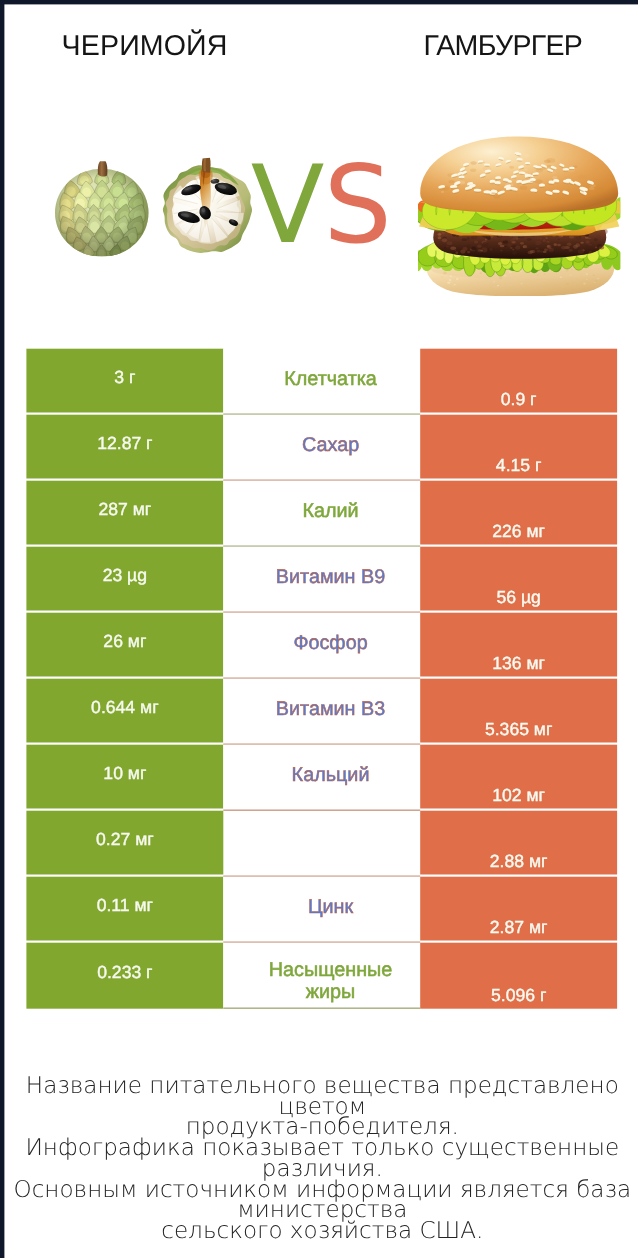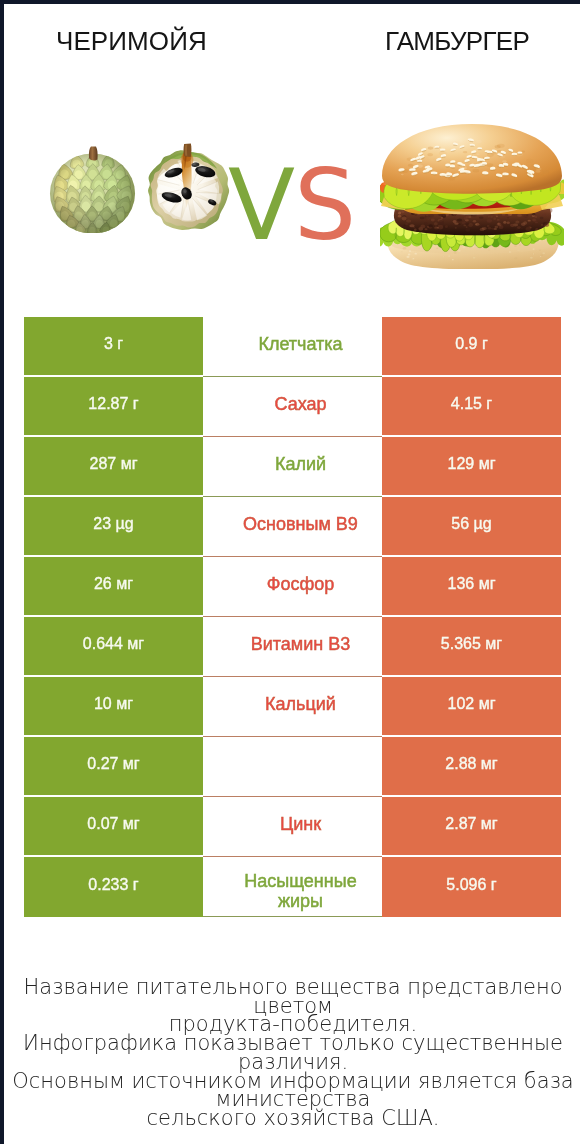--- a/index.html
+++ b/index.html
@@ -15,48 +15,48 @@
          font-family:"Liberation Sans",sans-serif;
          font-weight:400;font-size:26px;color:#151515;}
   .title.l{left:52px;top:22px;letter-spacing:0.1px;}
   .title.r{left:381px;top:22px;letter-spacing:-0.7px;}
 
   
   .hero{position:absolute;left:0;top:0;width:578px;height:300px;}
   .img-whole{position:absolute;left:44px;top:142px;}
   .img-cut{position:absolute;left:142px;top:139px;}
   .img-burger{position:absolute;left:376px;top:118px;}
-  .vs{position:absolute;left:224px;top:152px;
+  .vs{position:absolute;left:224px;top:134px;
       font-family:"DejaVu Sans","Liberation Sans",sans-serif;
       font-size:98px;font-weight:400;line-height:1;letter-spacing:-1px;}
   .vs .v{color:#7FA73C;}
   .vs .s{color:#E0705A;}
 
   
   .table{position:absolute;left:20px;top:313px;width:537px;}
   .row{position:relative;height:58px;margin-bottom:2px;}
   .row:last-child{height:60px;}
   .row:last-child{margin-bottom:16px;}
   .row:last-child .cell{height:60px;}
   .cell{position:absolute;top:0;height:58px;width:179px;
         display:flex;align-items:center;justify-content:center;box-sizing:border-box;}
   .cell.left .val,.cell.right .val{position:relative;top:-2px;}
   .cell.left{left:0;background:#82A72F;}
   .cell.mid{left:179px;background:#fff;padding-left:16px;}
-  .cell.right{left:358px;background:#E06E49;}
+  .cell.right{left:358px;background:#E06E49;align-items:flex-end;}
   .val{color:#F7FAF0;font-weight:400;font-size:16px;
        font-family:"Liberation Sans",sans-serif;letter-spacing:0;
        -webkit-text-stroke:0.38px #F7FAF0;}
   .lab{display:block;font-weight:400;font-size:18px;text-align:center;line-height:20px;position:relative;top:-2px;
        font-family:"Liberation Sans",sans-serif;width:152px;}
   .lab.g{-webkit-text-stroke:0.5px #7FA73C;}
   .lab.o{-webkit-text-stroke:0.5px #C4603C;}
   .row:last-child .lab{top:4px;}
   .lab.g{color:#7FA73C;}
-  .lab.o{color:#ef4444;}
+  .lab.o{color:#3b82f6;}
   .sep{position:absolute;left:179px;width:179px;top:59px;height:1px;}
   .sep.g{background:#8b9a56;}
   .sep.o{background:#bb7f63;}
 
   
   .footer{position:absolute;left:0;top:974px;width:578px;text-align:center;
           font-family:"DejaVu Sans","Liberation Sans",sans-serif;
           font-weight:300;font-size:21px;color:#242424;line-height:18.7px;}
 </style>
 </head>
@@ -770,30 +770,30 @@
         <div class="sep o"></div>
       </div>
       <div class="row">
         <div class="cell left">
           <span class="val">287 мг</span>
         </div>
         <div class="cell mid">
           <span class="lab g">Калий</span>
         </div>
         <div class="cell right">
-          <span class="val">129 мг</span>
+          <span class="val">226 мг</span>
         </div>
         <div class="sep g"></div>
       </div>
       <div class="row">
         <div class="cell left">
           <span class="val">23 µg</span>
         </div>
         <div class="cell mid">
-          <span class="lab o">Основным B9</span>
+          <span class="lab o">Витамин B9</span>
         </div>
         <div class="cell right">
           <span class="val">56 µg</span>
         </div>
         <div class="sep o"></div>
       </div>
       <div class="row">
         <div class="cell left">
           <span class="val">26 мг</span>
         </div>
@@ -833,21 +833,21 @@
         <div class="cell left">
           <span class="val">0.27 мг</span>
         </div>
         <div class="cell right">
           <span class="val">2.88 мг</span>
         </div>
         <div class="sep o"></div>
       </div>
       <div class="row">
         <div class="cell left">
-          <span class="val">0.07 мг</span>
+          <span class="val">0.11 мг</span>
         </div>
         <div class="cell mid">
           <span class="lab o">Цинк</span>
         </div>
         <div class="cell right">
           <span class="val">2.87 мг</span>
         </div>
         <div class="sep o"></div>
       </div>
       <div class="row">

